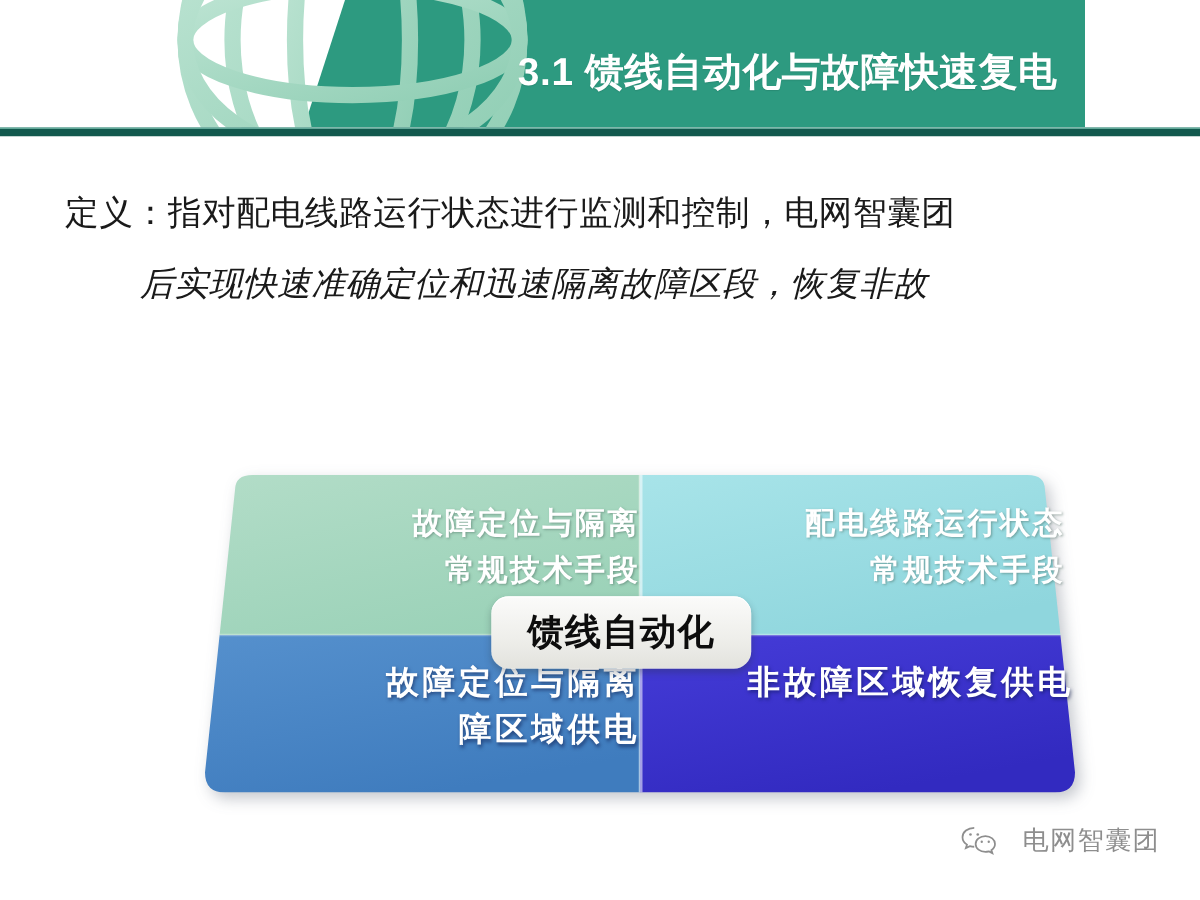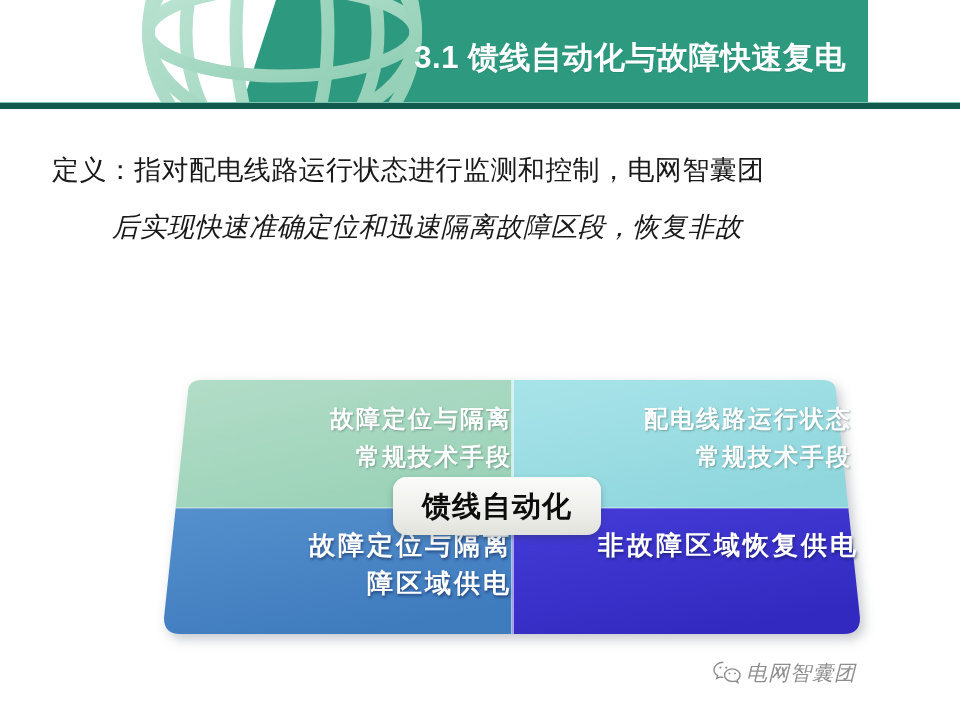--- a/index.html
+++ b/index.html
@@ -154,27 +154,26 @@
     font-size: 29px;
     font-weight: bold;
     color: #0d0d0d;
     letter-spacing: 1px;
     line-height: 1;
   }
 
   
   #footer-watermark {
     position: absolute;
-    left: 712px;
+    left: 768px;
     top: 660px;
     display: flex;
     align-items: center;
-    gap: 4px;
+    gap: 20px;
     opacity: 0.62;
-    font-style: italic;
   }
   #wechat-icon { display: block; }
   #footer-text {
     font-size: 21px;
     color: #4a4a4a;
     letter-spacing: 1px;
     line-height: 1;
   }
 </style>
 </head>

